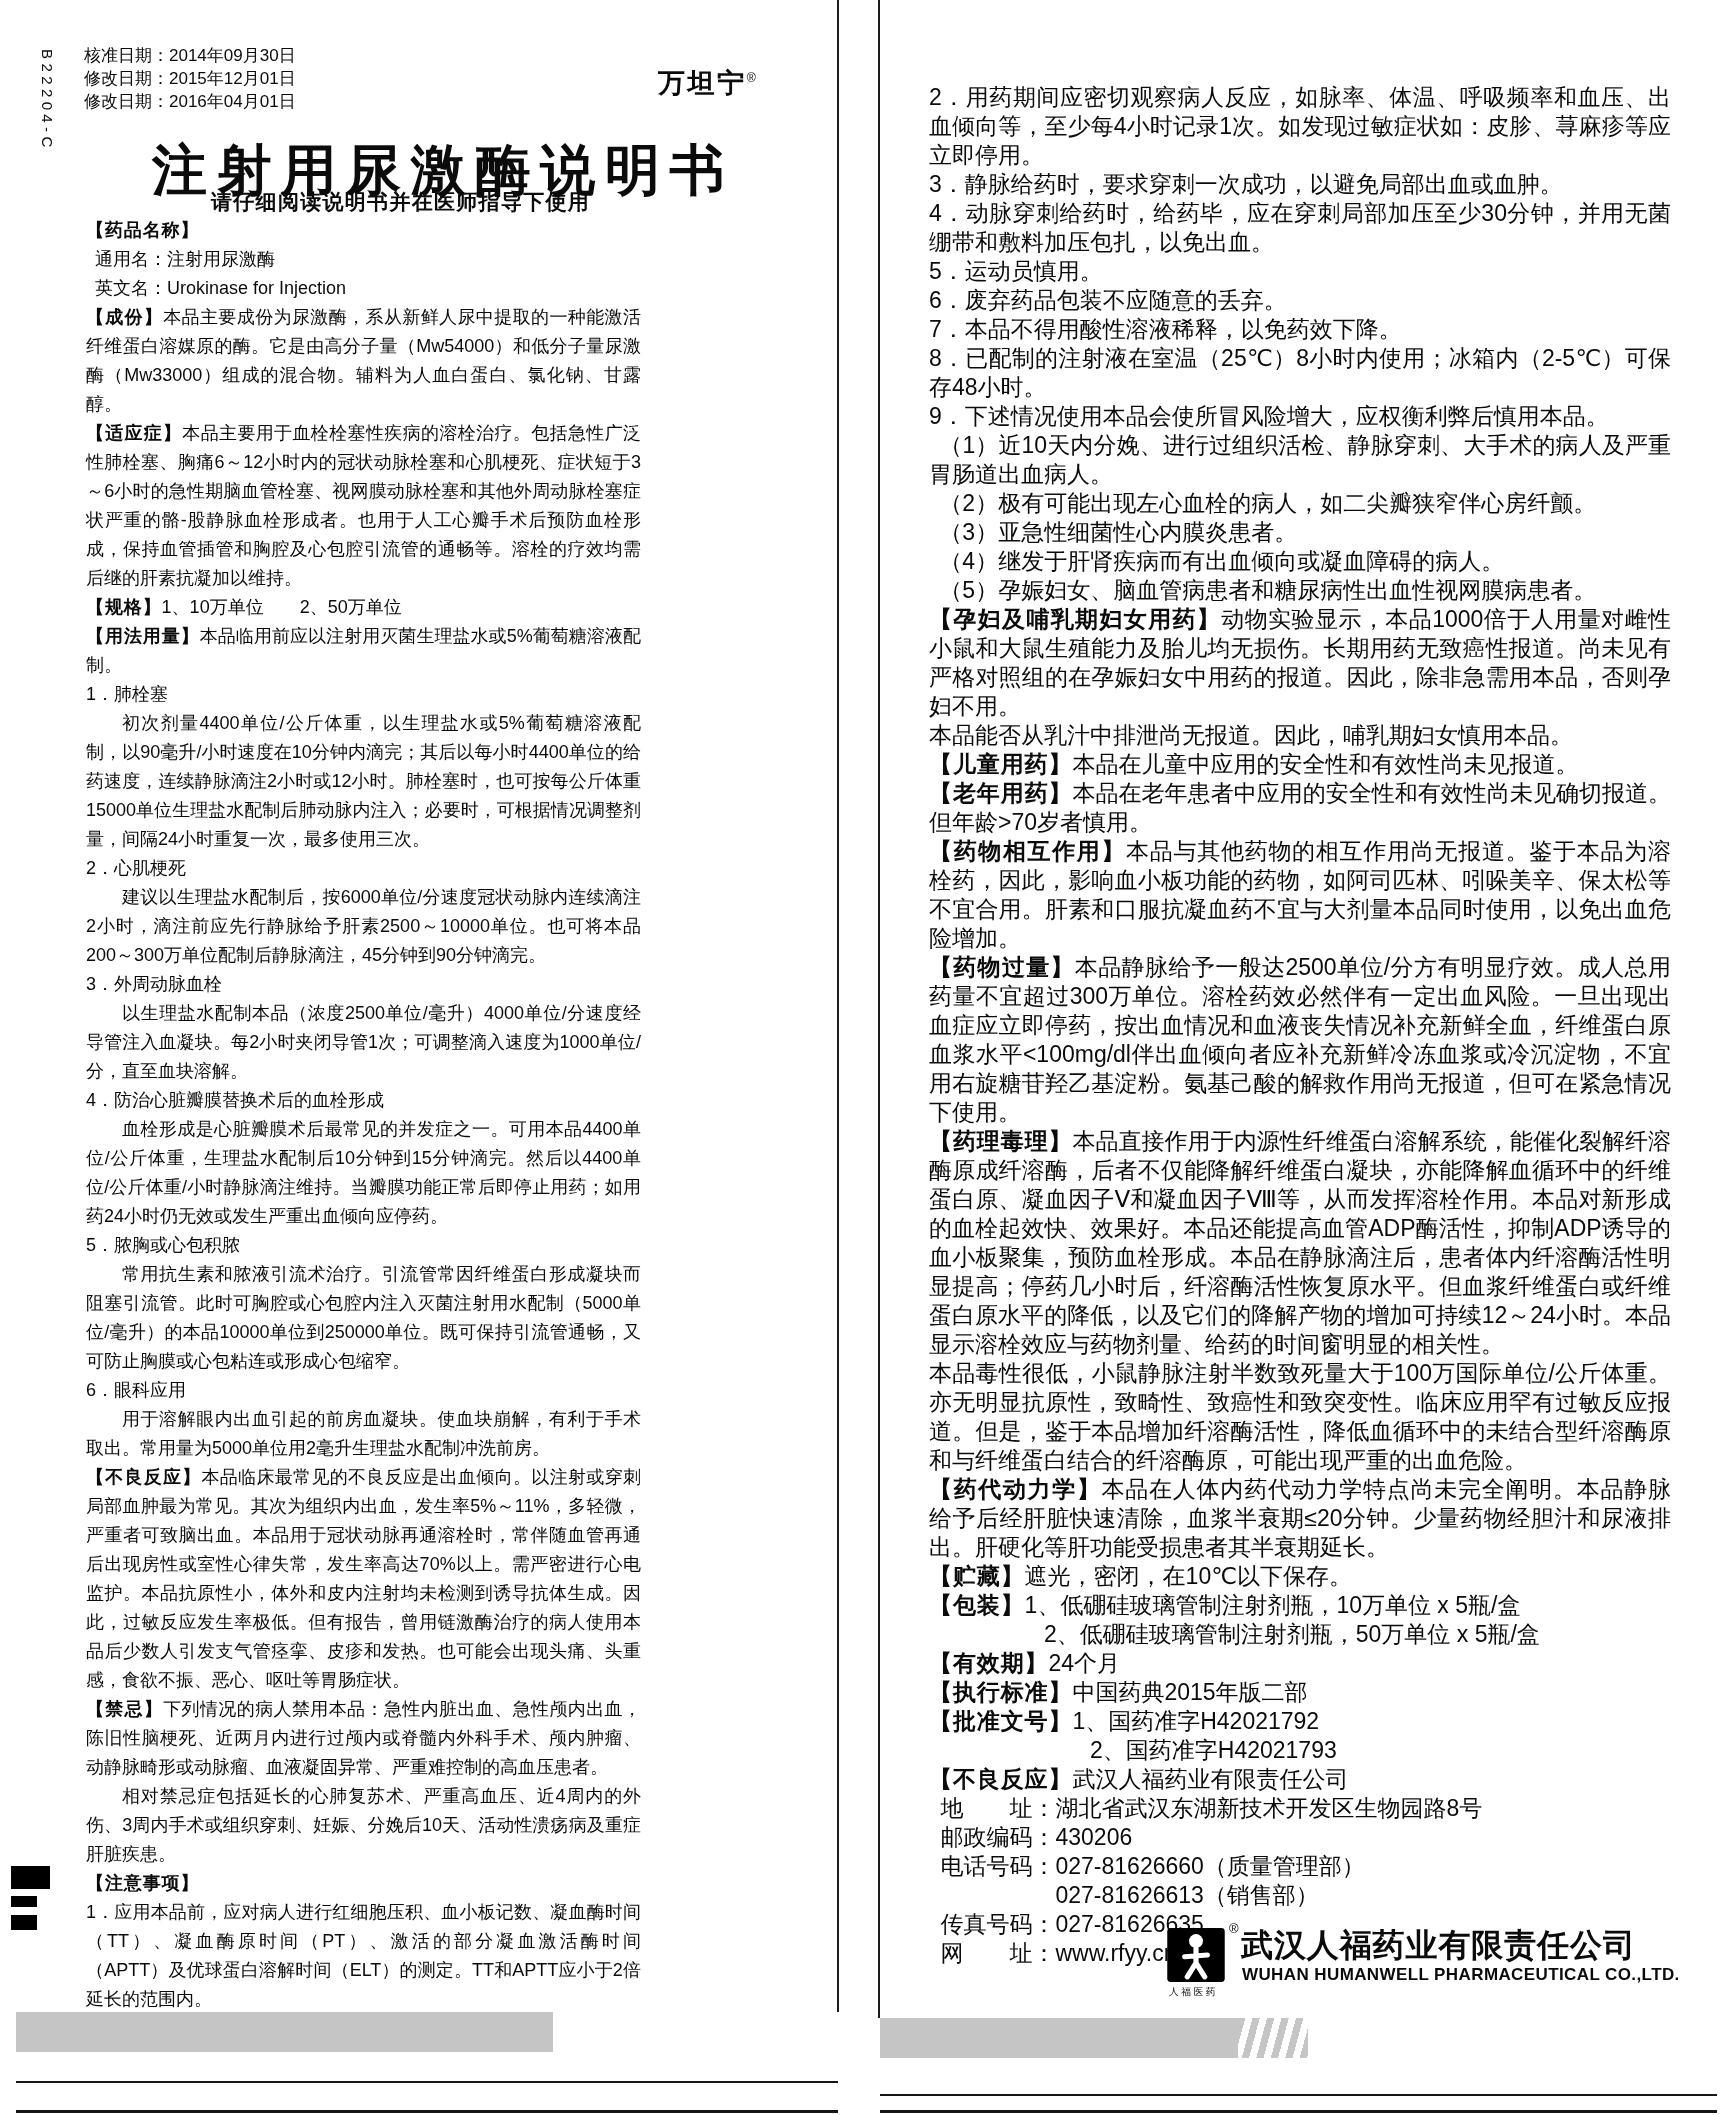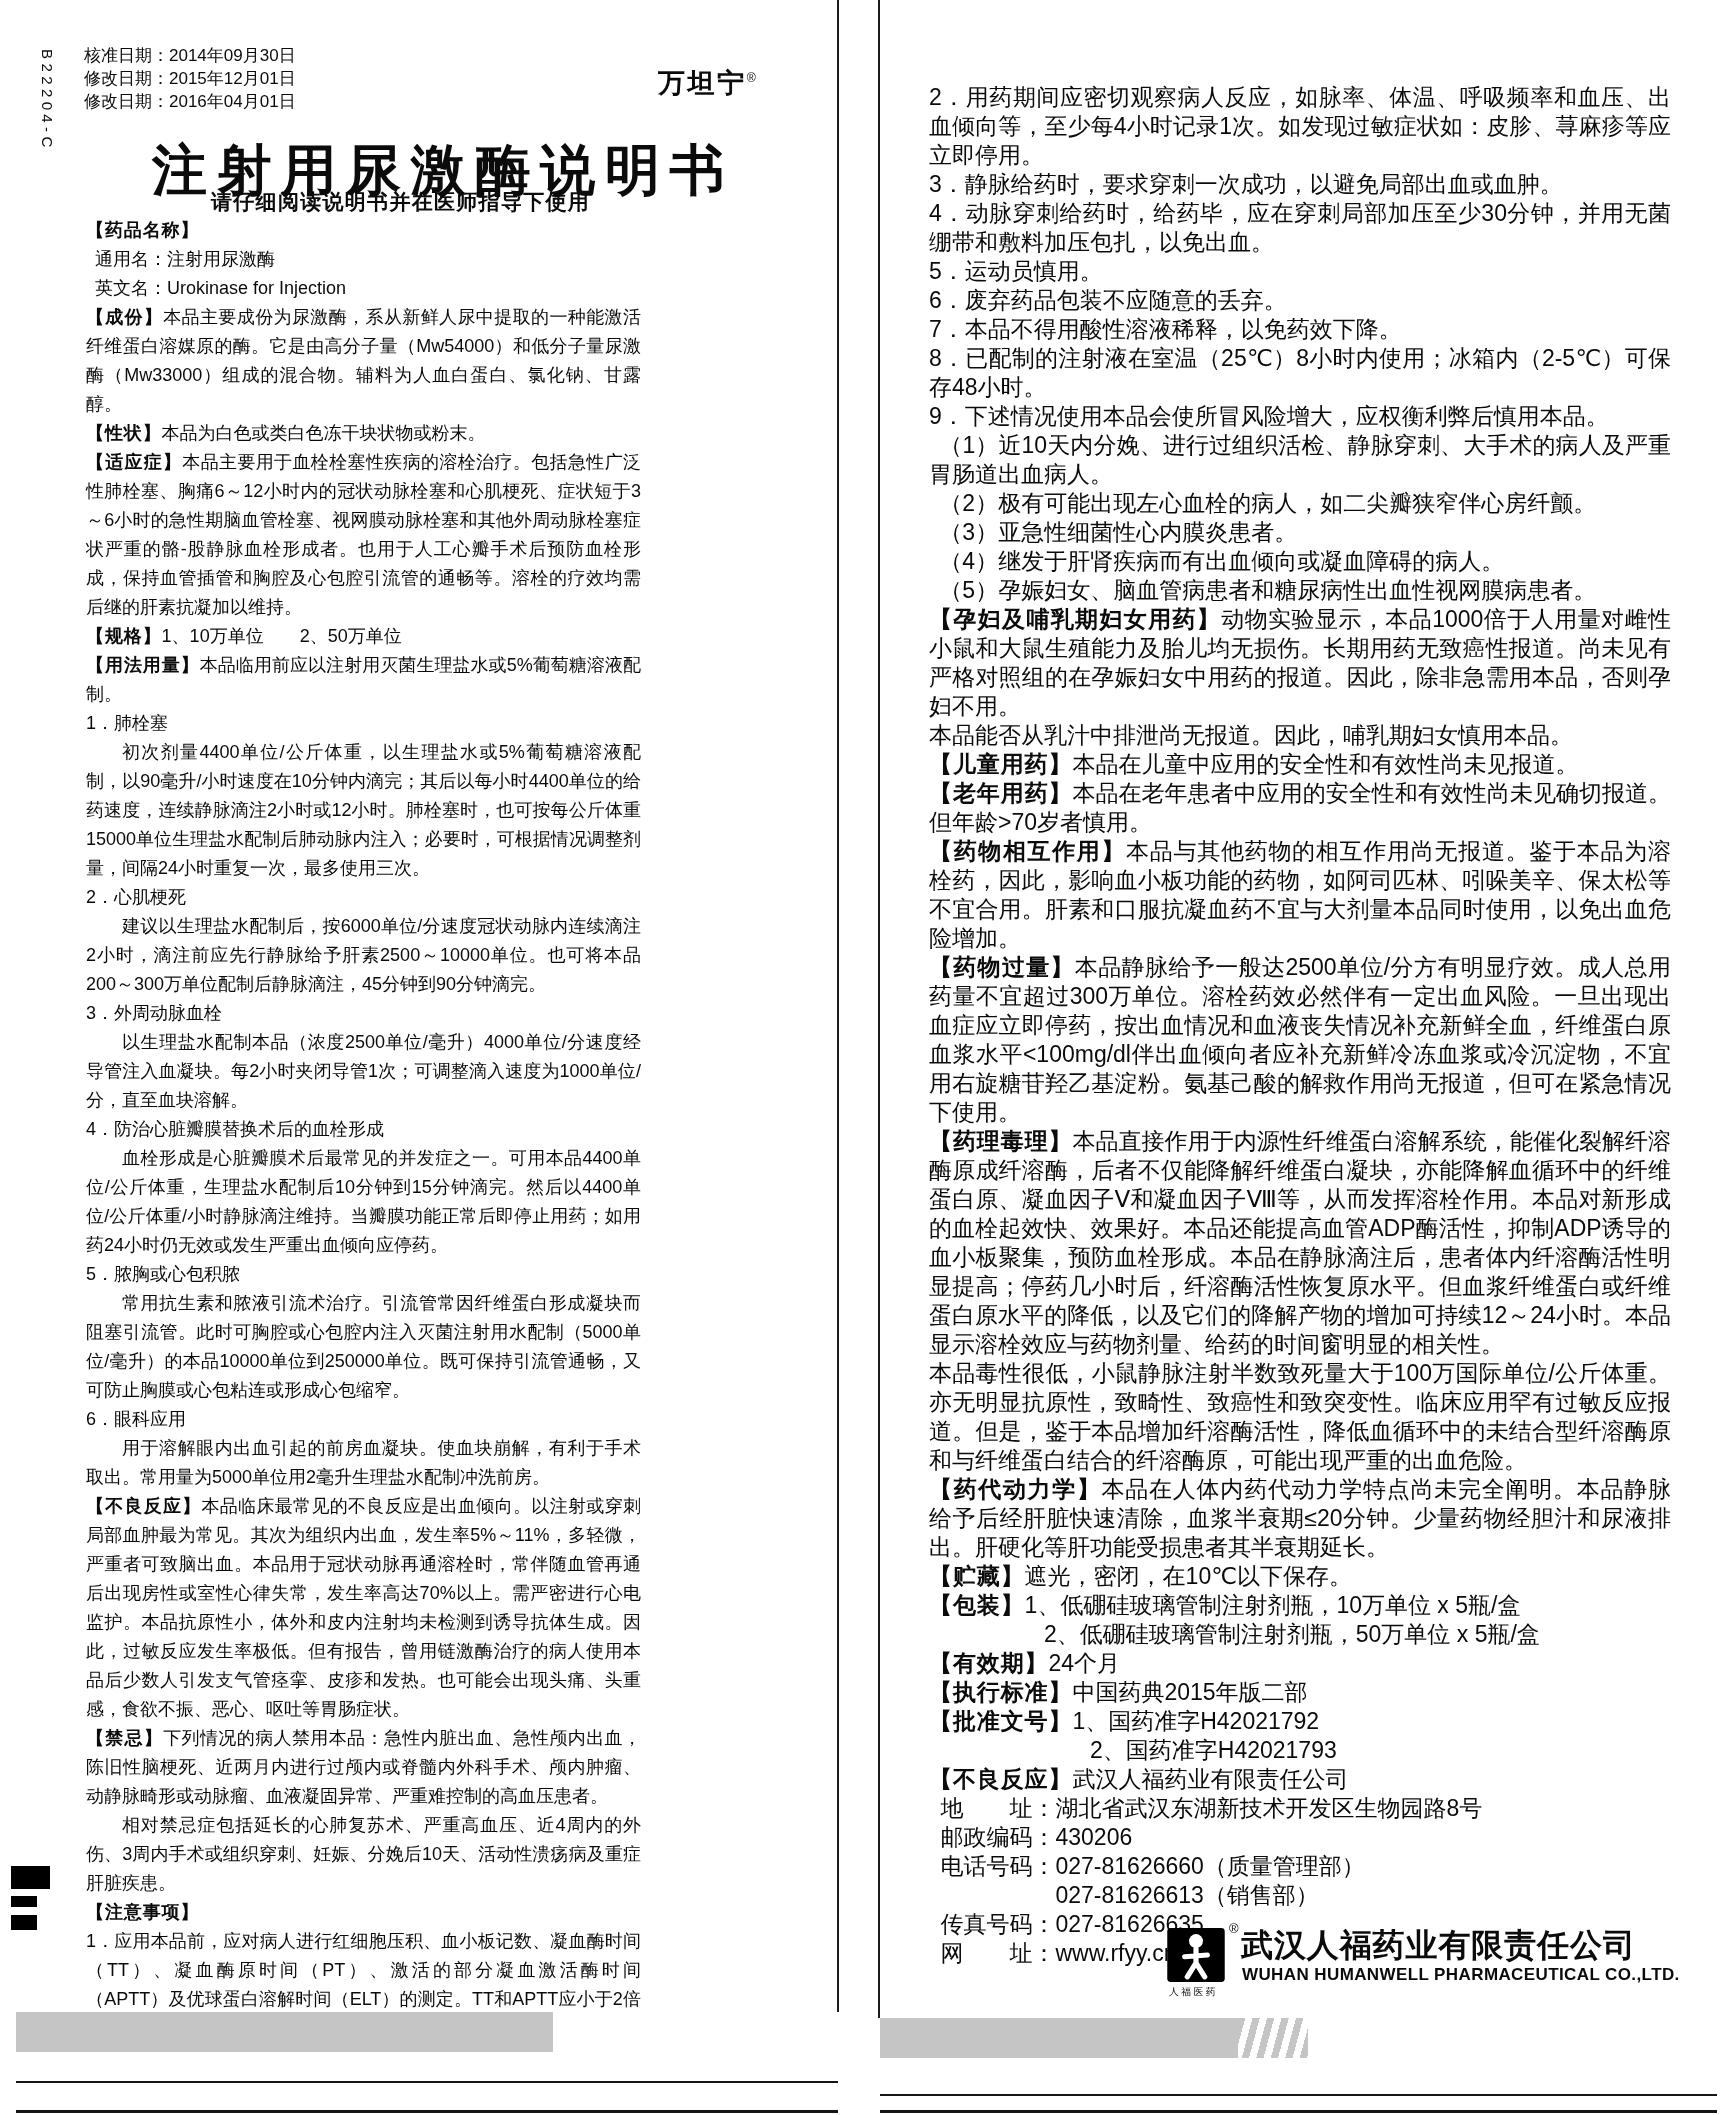--- a/index.html
+++ b/index.html
@@ -69,21 +69,20 @@
 </div>
 <div class="abs" id="brand"><span>万坦宁</span><sup>®</sup></div>
 <h1 class="abs" id="title">注射用尿激酶说明书</h1>
 <div class="abs" id="subtitle">请仔细阅读说明书并在医师指导下使用</div>
 
 <div class="abs col" id="left-col">
     <p class="blk hline"><b class="bh">【药品名称】</b></p>
     <p class="blk line">通用名：注射用尿激酶</p>
     <p class="blk line">英文名：Urokinase for Injection</p>
     <p class="blk hpara"><b class="bh">【成份】</b>本品主要成份为尿激酶，系从新鲜人尿中提取的一种能激活纤维蛋白溶媒原的酶。它是由高分子量（Mw54000）和低分子量尿激酶（Mw33000）组成的混合物。辅料为人血白蛋白、氯化钠、甘露醇。</p>
-    <p class="blk hpara"><b class="bh">【性状】</b>本品为白色或类白色冻干块状物或粉末。</p>
     <p class="blk hpara"><b class="bh">【适应症】</b>本品主要用于血栓栓塞性疾病的溶栓治疗。包括急性广泛性肺栓塞、胸痛6～12小时内的冠状动脉栓塞和心肌梗死、症状短于3～6小时的急性期脑血管栓塞、视网膜动脉栓塞和其他外周动脉栓塞症状严重的骼-股静脉血栓形成者。也用于人工心瓣手术后预防血栓形成，保持血管插管和胸腔及心包腔引流管的通畅等。溶栓的疗效均需后继的肝素抗凝加以维持。</p>
     <p class="blk hpara"><b class="bh">【规格】</b>1、10万单位　　2、50万单位</p>
     <p class="blk hpara"><b class="bh">【用法用量】</b>本品临用前应以注射用灭菌生理盐水或5%葡萄糖溶液配制。</p>
     <p class="blk sub">1．肺栓塞</p>
     <p class="blk para">初次剂量4400单位/公斤体重，以生理盐水或5%葡萄糖溶液配制，以90毫升/小时速度在10分钟内滴完；其后以每小时4400单位的给药速度，连续静脉滴注2小时或12小时。肺栓塞时，也可按每公斤体重15000单位生理盐水配制后肺动脉内注入；必要时，可根据情况调整剂量，间隔24小时重复一次，最多使用三次。</p>
     <p class="blk sub">2．心肌梗死</p>
     <p class="blk para">建议以生理盐水配制后，按6000单位/分速度冠状动脉内连续滴注2小时，滴注前应先行静脉给予肝素2500～10000单位。也可将本品200～300万单位配制后静脉滴注，45分钟到90分钟滴完。</p>
     <p class="blk sub">3．外周动脉血栓</p>
     <p class="blk para">以生理盐水配制本品（浓度2500单位/毫升）4000单位/分速度经导管注入血凝块。每2小时夹闭导管1次；可调整滴入速度为1000单位/分，直至血块溶解。</p>
     <p class="blk sub">4．防治心脏瓣膜替换术后的血栓形成</p>

